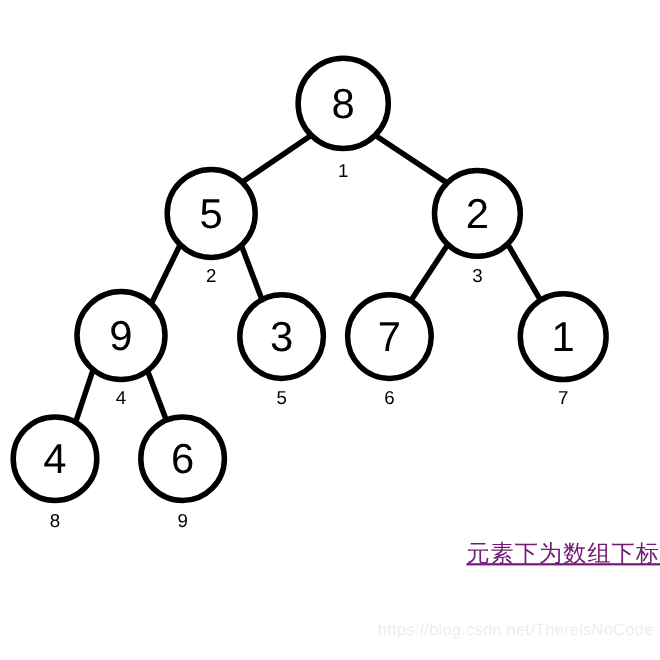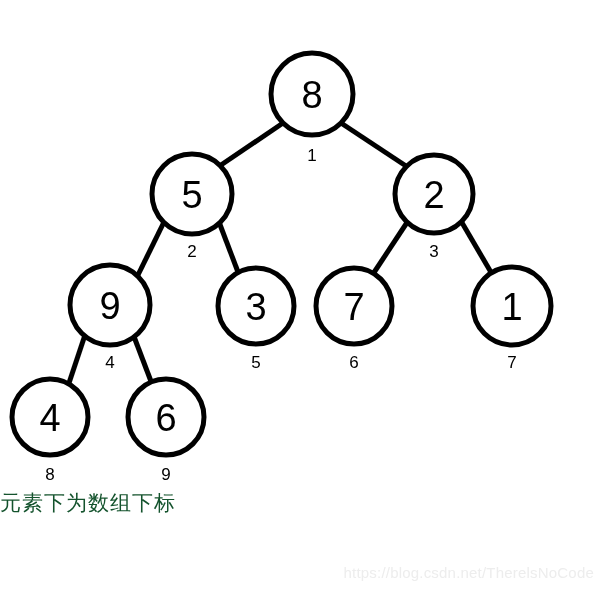--- a/index.html
+++ b/index.html
@@ -50,26 +50,27 @@
   .tree-edge {
     stroke: #000000;
     stroke-width: 5;
     stroke-linecap: butt;
   }
   .caption-text {
     position: absolute;
     left: 0;
     right: 0;
     top: 489px;
-    text-align: left;
+    text-align: right;
     font-family: "Liberation Sans", "DejaVu Sans", sans-serif;
     font-size: 21px;
-    color: #14532d;
+    color: #701a75;
     letter-spacing: 1px;
     white-space: nowrap;
+    text-decoration: underline;
   }
   .watermark-text {
     position: absolute;
     right: 6px;
     bottom: 19px;
     font-family: "Liberation Sans", sans-serif;
     font-size: 15px;
     color: #ededed;
     white-space: nowrap;
     letter-spacing: 0.2px;

